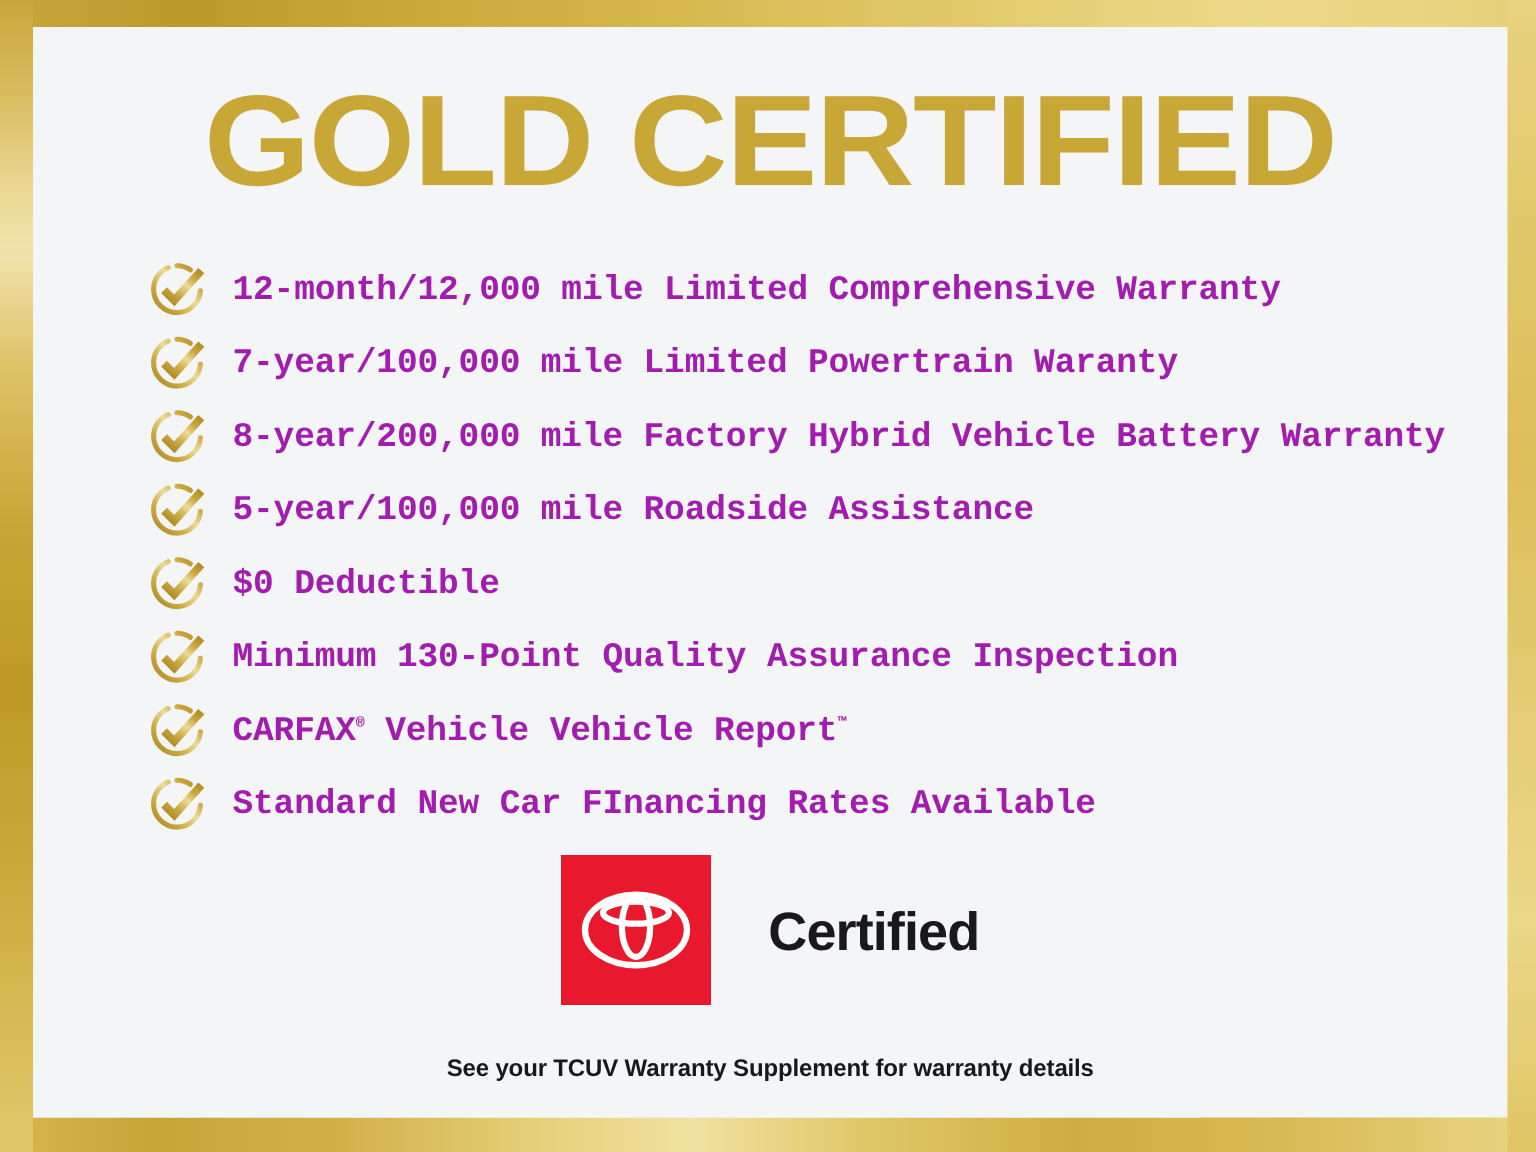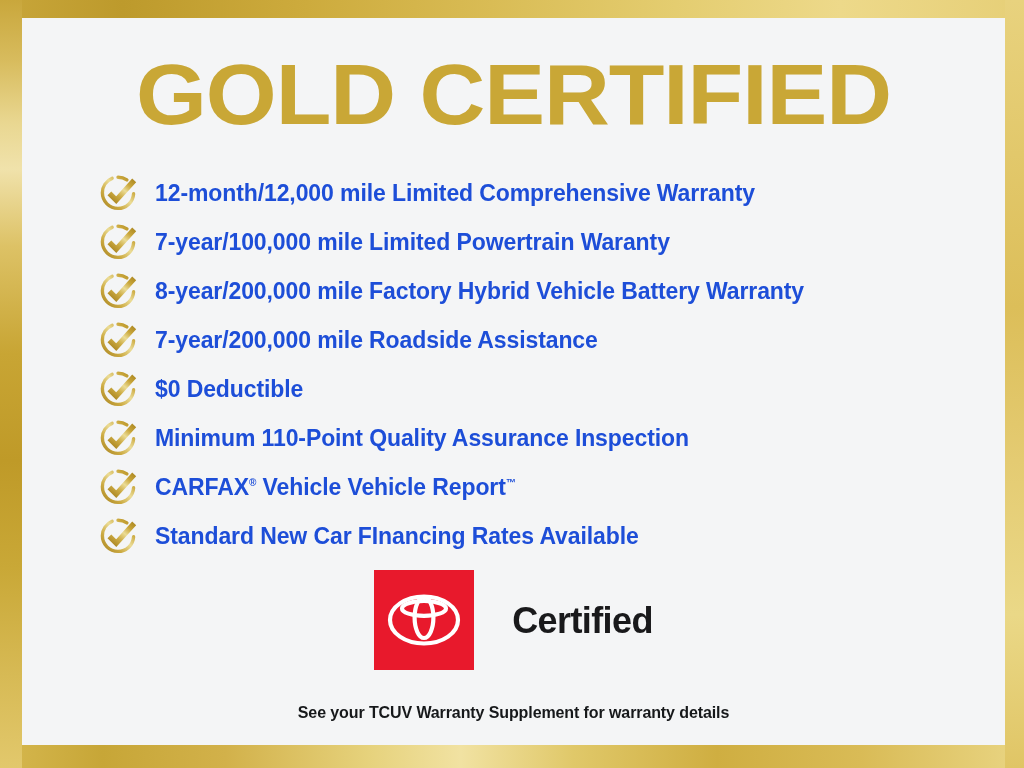--- a/index.html
+++ b/index.html
@@ -162,25 +162,25 @@
     margin-right: 14px;
   }
 
   .check-icon svg {
     display: block;
     width: 44px;
     height: 40px;
   }
 
   .benefit-text {
-    font-family: Liberation Sans, sans-serif;
+    font-family: Liberation Mono, monospace;
     font-weight: bold;
     font-size: 23px;
     line-height: 26px;
-    color: #1d4ed8;
+    color: #a21caf;
     white-space: nowrap;
     letter-spacing: -0.1px;
   }
 
   .benefit-text sup {
     font-size: 10px;
     vertical-align: super;
     line-height: 0;
     font-weight: bold;
   }
@@ -293,41 +293,41 @@
         <span class="benefit-text">8-year/200,000 mile Factory Hybrid Vehicle Battery Warranty</span>
       </div>
 
       <div class="benefit-row">
         <span class="check-icon">
           <svg viewBox="0 0 44 40" xmlns="http://www.w3.org/2000/svg">
             <path d="M21,4.2 A15.6,15.6 0 1 0 36.6,19.8 A15.6,15.6 0 0 0 21,4.2 Z" fill="none" stroke="url(#g1)" stroke-width="3.4" stroke-dasharray="66 16" stroke-dashoffset="-6" stroke-linecap="round"></path>
             <path d="M12.4,20.4 L19.2,27.2 L37.2,7.4" fill="none" stroke="url(#g1)" stroke-width="5.4" stroke-linecap="butt" stroke-linejoin="miter"></path>
           </svg>
         </span>
-        <span class="benefit-text">7-year/200,000 mile Roadside Assistance</span>
+        <span class="benefit-text">5-year/100,000 mile Roadside Assistance</span>
       </div>
 
       <div class="benefit-row">
         <span class="check-icon">
           <svg viewBox="0 0 44 40" xmlns="http://www.w3.org/2000/svg">
             <path d="M21,4.2 A15.6,15.6 0 1 0 36.6,19.8 A15.6,15.6 0 0 0 21,4.2 Z" fill="none" stroke="url(#g1)" stroke-width="3.4" stroke-dasharray="66 16" stroke-dashoffset="-6" stroke-linecap="round"></path>
             <path d="M12.4,20.4 L19.2,27.2 L37.2,7.4" fill="none" stroke="url(#g1)" stroke-width="5.4" stroke-linecap="butt" stroke-linejoin="miter"></path>
           </svg>
         </span>
         <span class="benefit-text">$0 Deductible</span>
       </div>
 
       <div class="benefit-row">
         <span class="check-icon">
           <svg viewBox="0 0 44 40" xmlns="http://www.w3.org/2000/svg">
             <path d="M21,4.2 A15.6,15.6 0 1 0 36.6,19.8 A15.6,15.6 0 0 0 21,4.2 Z" fill="none" stroke="url(#g1)" stroke-width="3.4" stroke-dasharray="66 16" stroke-dashoffset="-6" stroke-linecap="round"></path>
             <path d="M12.4,20.4 L19.2,27.2 L37.2,7.4" fill="none" stroke="url(#g1)" stroke-width="5.4" stroke-linecap="butt" stroke-linejoin="miter"></path>
           </svg>
         </span>
-        <span class="benefit-text">Minimum 110-Point Quality Assurance Inspection</span>
+        <span class="benefit-text">Minimum 130-Point Quality Assurance Inspection</span>
       </div>
 
       <div class="benefit-row">
         <span class="check-icon">
           <svg viewBox="0 0 44 40" xmlns="http://www.w3.org/2000/svg">
             <path d="M21,4.2 A15.6,15.6 0 1 0 36.6,19.8 A15.6,15.6 0 0 0 21,4.2 Z" fill="none" stroke="url(#g1)" stroke-width="3.4" stroke-dasharray="66 16" stroke-dashoffset="-6" stroke-linecap="round"></path>
             <path d="M12.4,20.4 L19.2,27.2 L37.2,7.4" fill="none" stroke="url(#g1)" stroke-width="5.4" stroke-linecap="butt" stroke-linejoin="miter"></path>
           </svg>
         </span>
         <span class="benefit-text"><span>CARFAX</span><sup>®</sup><span> Vehicle Vehicle Report</span><sup>™</sup></span>

